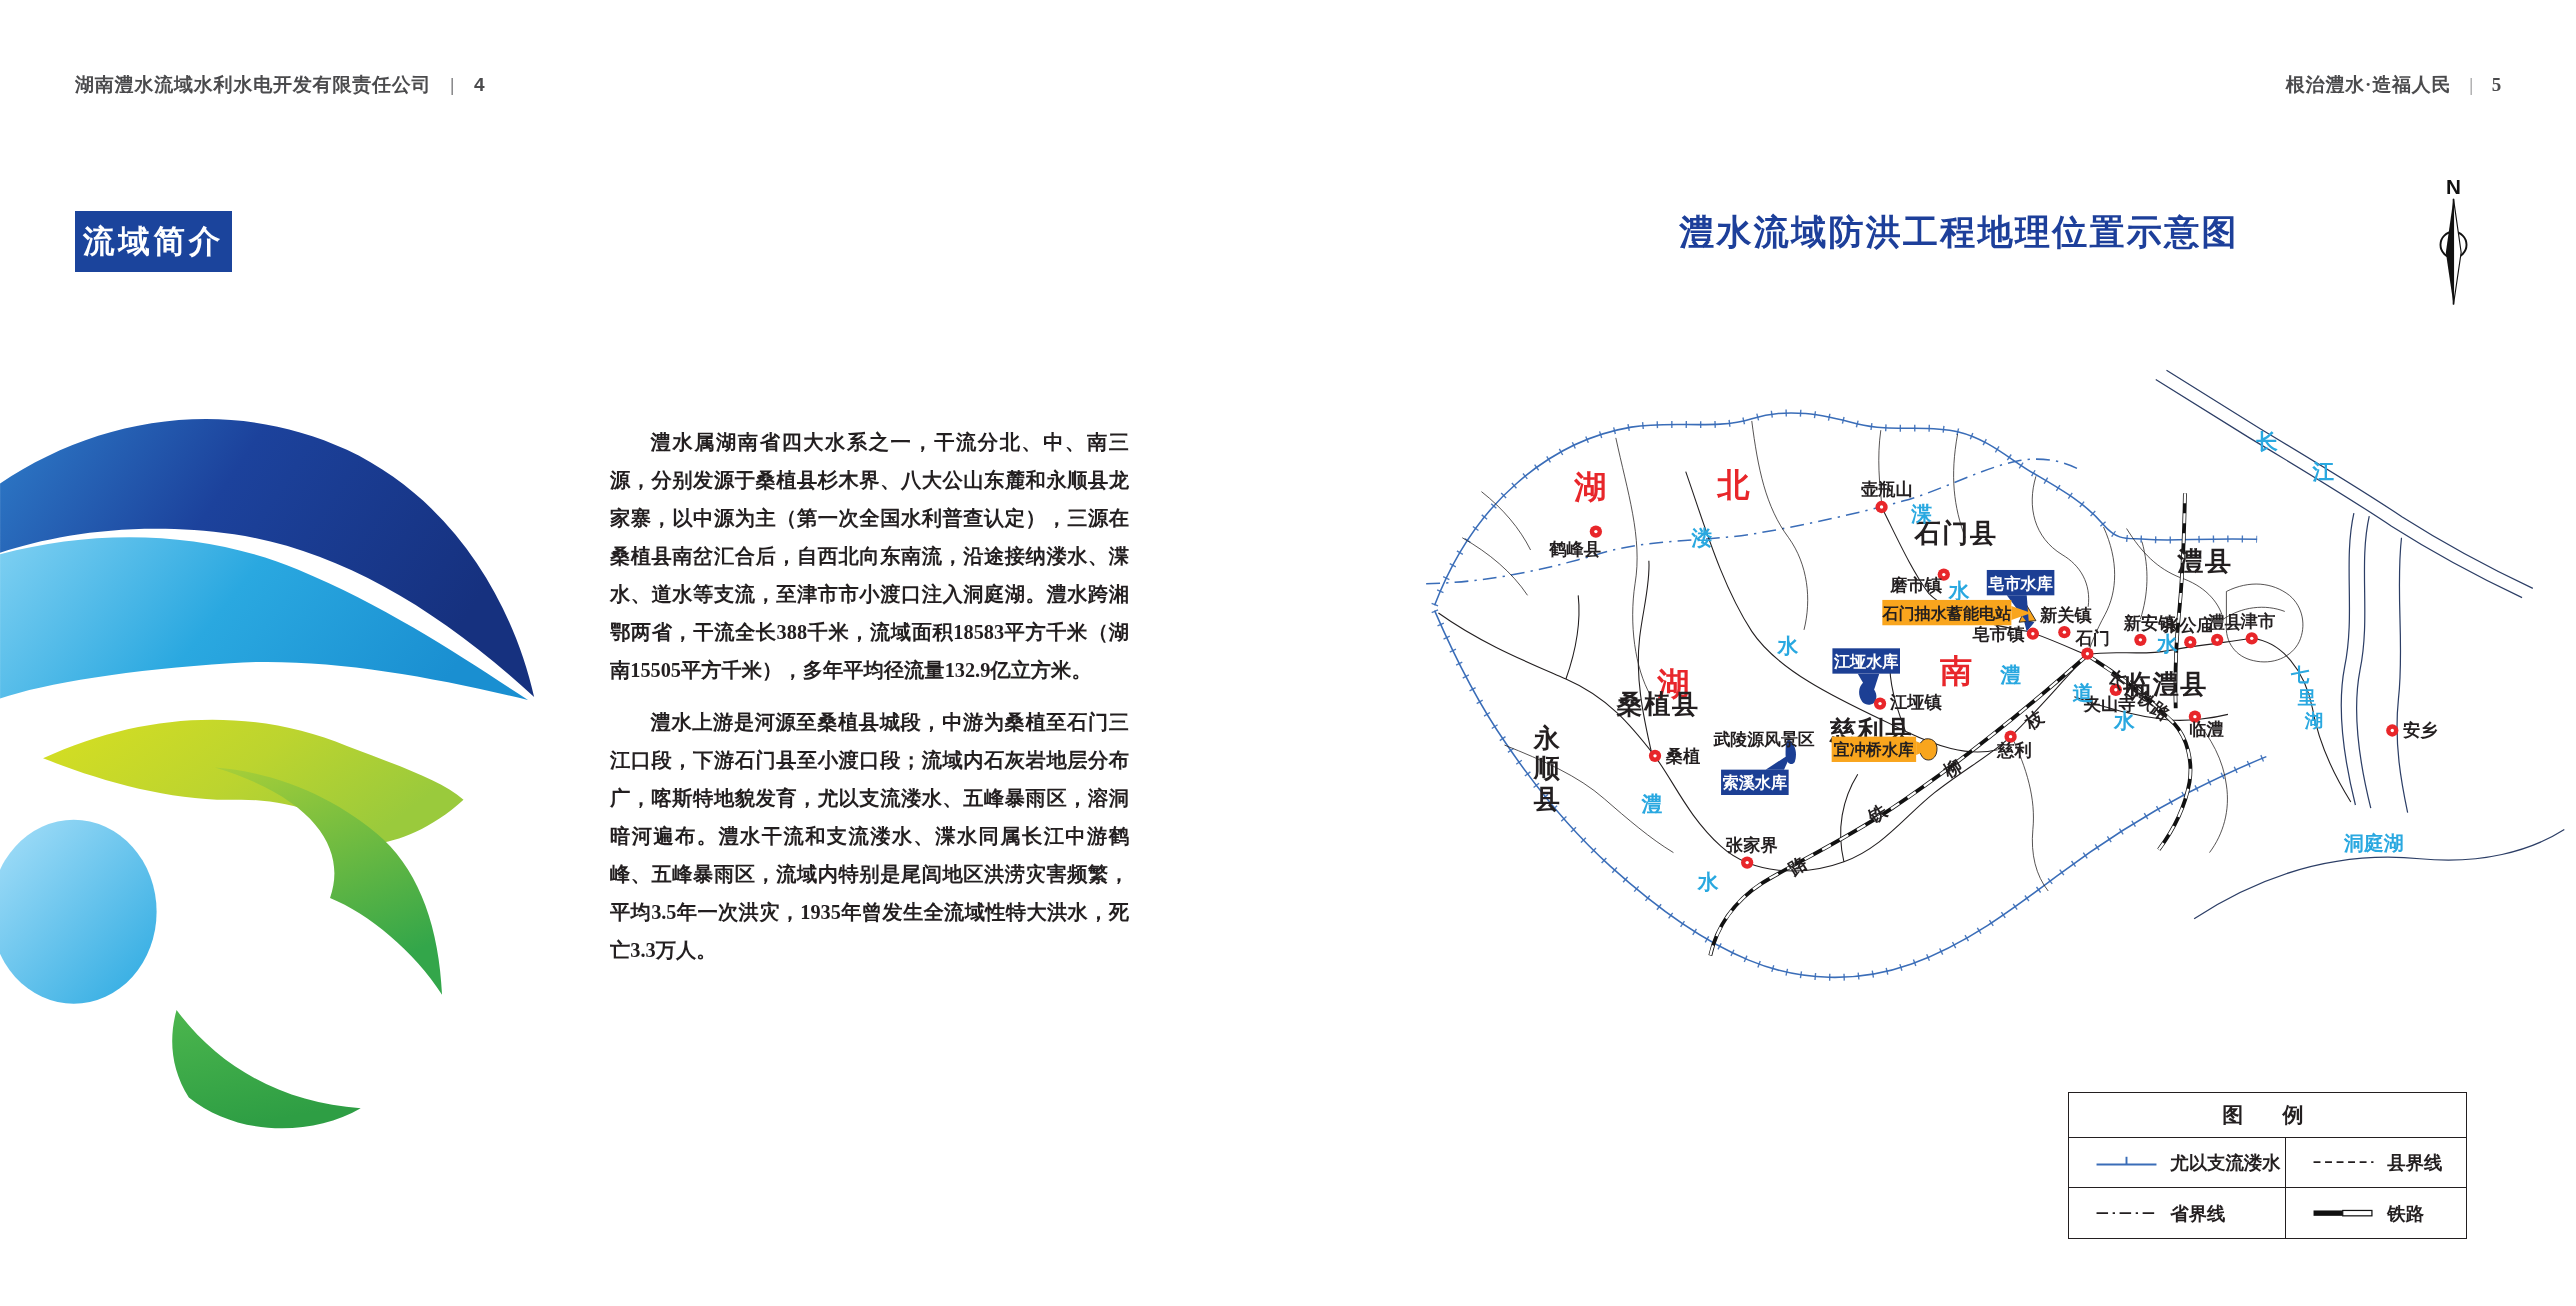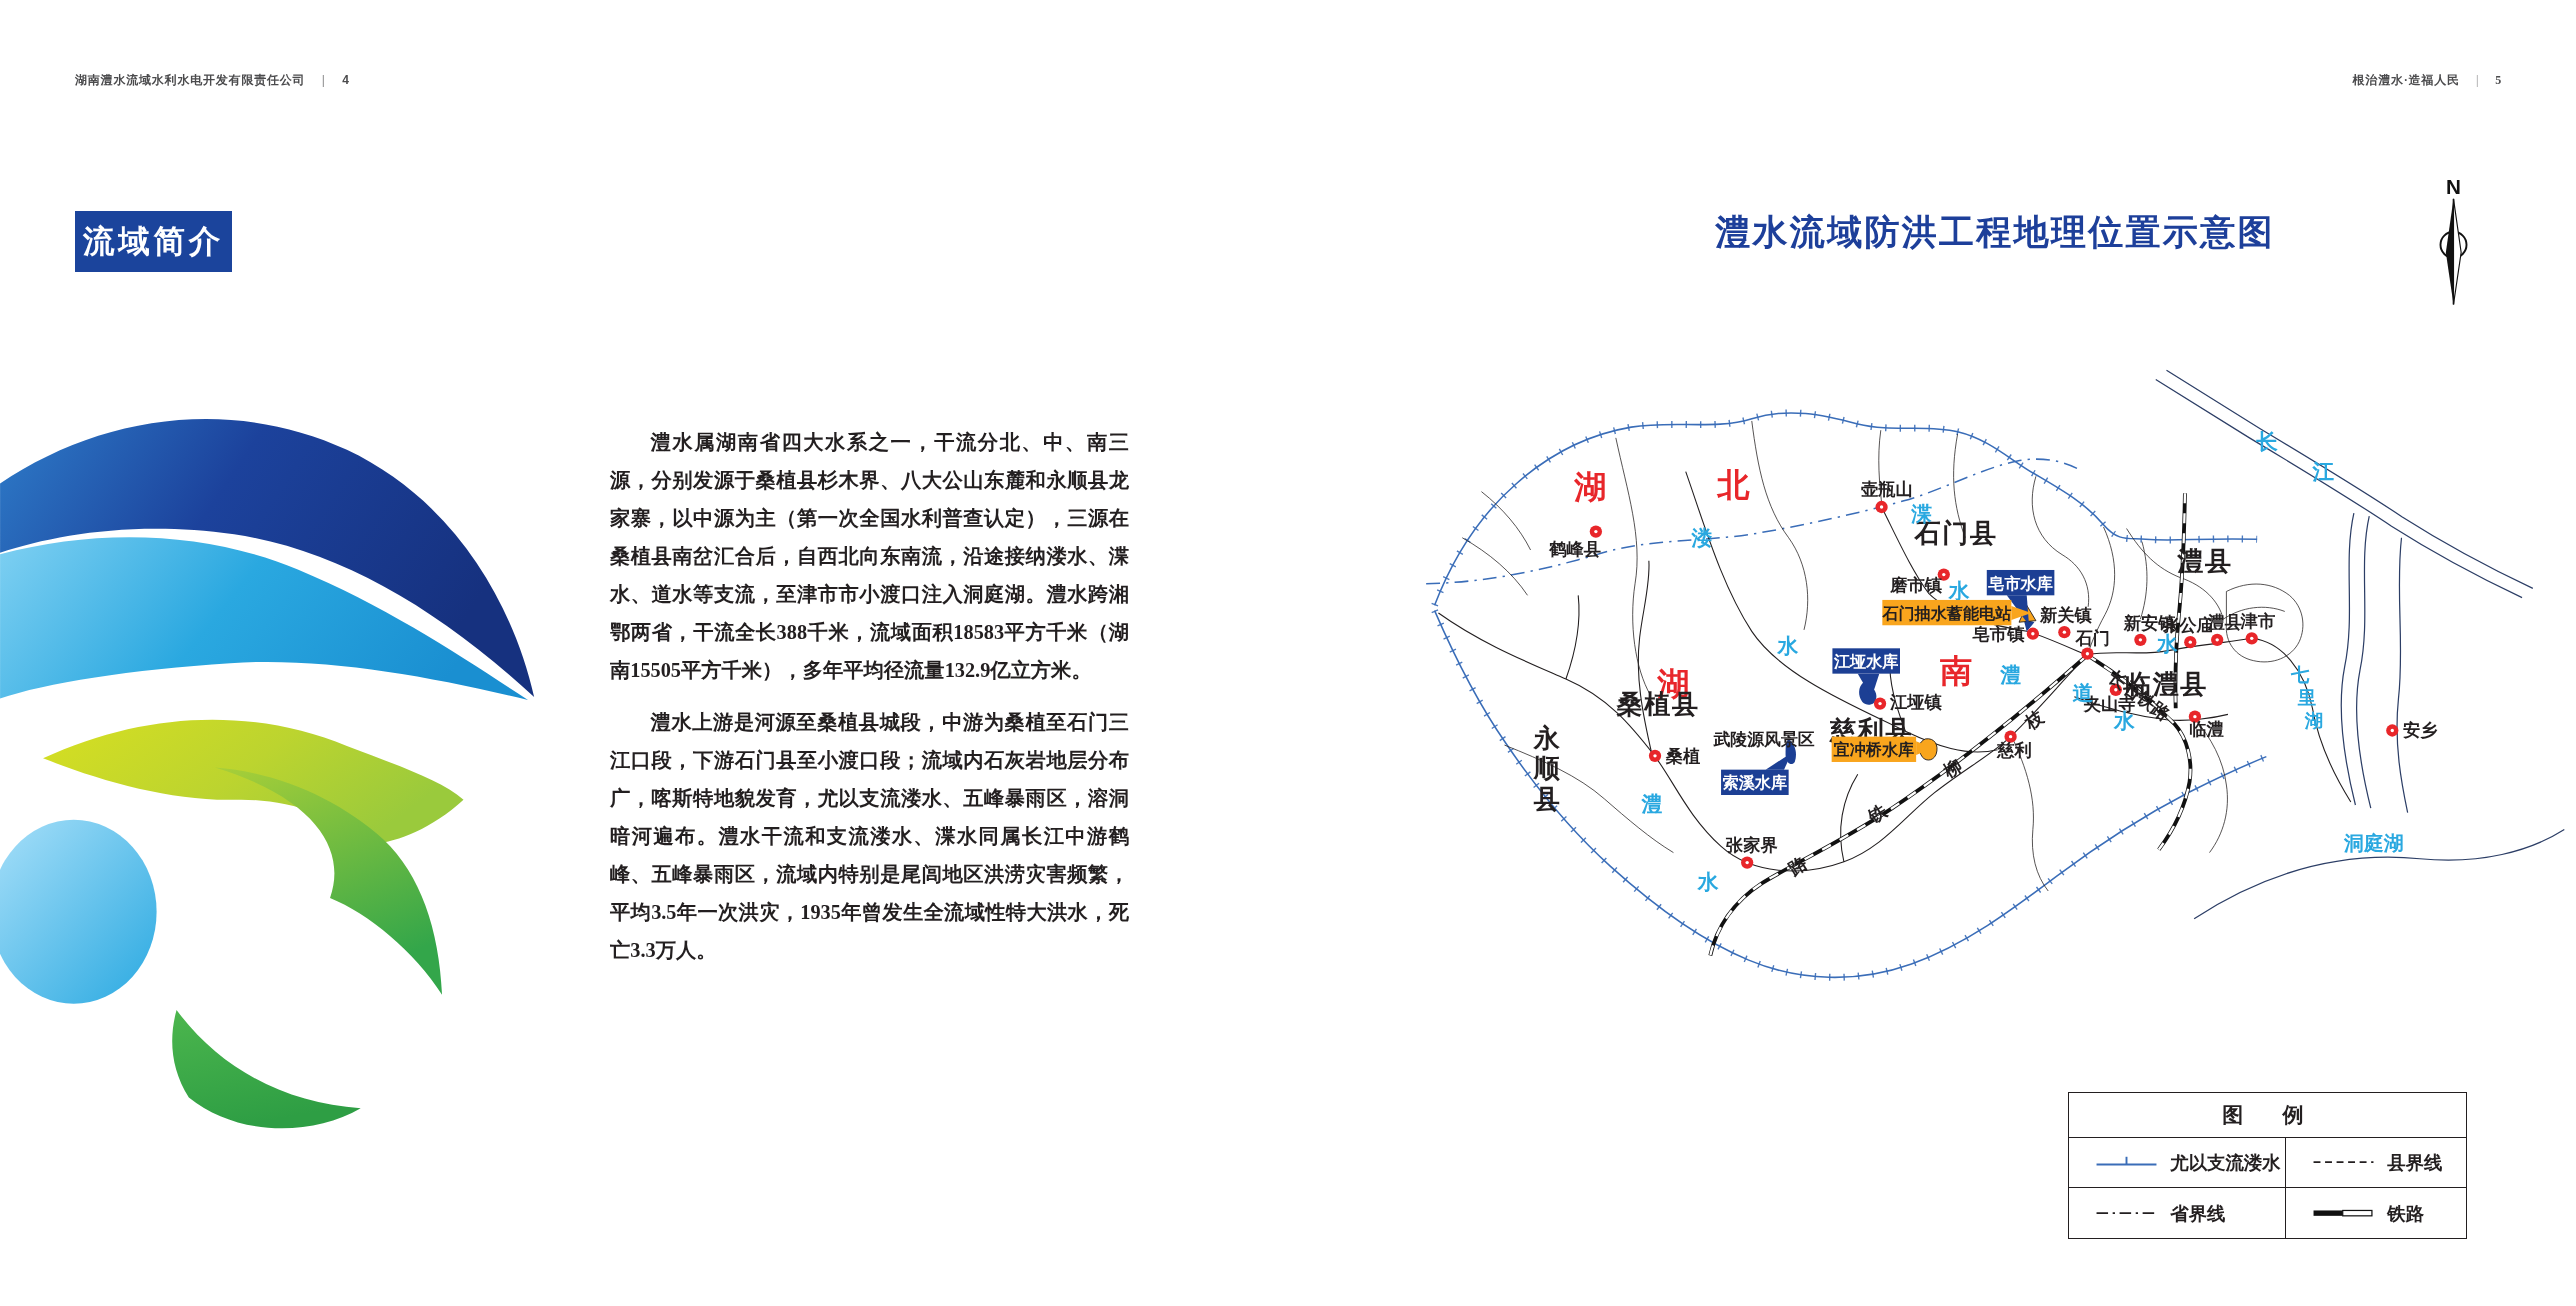--- a/index.html
+++ b/index.html
@@ -1,29 +1,29 @@
 <!DOCTYPE html>
 <html style="font-size:12.3px"><head>
 <meta charset="utf-8">
 <style>
   html,body{margin:0;padding:0;background:#e8e8e8;}
   .sheet{position:relative;width:2576px;height:1306px;background:#ffffff;overflow:hidden;
          font-family:"Liberation Sans",sans-serif;}
-  .hdr{position:absolute;top:72px;font-size:12px;font-weight:700;color:#4b4b4d;letter-spacing:0.8px;white-space:nowrap;}
+  .hdr{position:absolute;top:72px;font-size:19px;font-weight:700;color:#4b4b4d;letter-spacing:0.8px;white-space:nowrap;}
   .hdr .div{color:#8a8a8c;font-weight:400;margin:0 12.3px;}
   #hdr-left{left:75px;}
   #hdr-right{right:74px;font-family:Liberation Serif, serif;}
   .badge{position:absolute;left:75px;top:179px;width:157px;height:61px;background:#1b449c;
          display:flex;align-items:center;justify-content:center;color:#fff;
          font-size:31.5px;font-weight:700;letter-spacing:3.8px;margin-top:32px;}
   .bodytext{position:absolute;left:610px;top:415px;width:519px;font-size:20.3px;line-height:38px;
             font-weight:700;color:#231f20;text-align:justify;font-family:"Liberation Serif","DejaVu Serif",serif;}
   .bodytext p{margin:8px 0 14px 0;text-indent:2em;}
   .map-title{position:absolute;left:1959px;top:209px;transform:translateX(-50%);
-             font-size:35px;font-weight:700;color:#1d3f9a;letter-spacing:2.3px;white-space:nowrap;margin-left:36px;}
+             font-size:35px;font-weight:700;color:#1d3f9a;letter-spacing:2.3px;white-space:nowrap;}
   .legend{position:absolute;left:2068px;top:1092px;width:399px;height:147px;box-sizing:border-box;
           border:1.9px solid #231f20;display:grid;grid-template-columns:217px 1fr;grid-template-rows:45px 1fr 1fr;}
   .legend .ltitle{grid-column:1/3;display:flex;align-items:center;justify-content:center;
           font-size:21px;font-weight:700;color:#231f20;border-bottom:1.5px solid #231f20;letter-spacing:9.2px;}
   .lcell{display:flex;align-items:center;padding-left:26px;gap:12.3px;font-size:18.4px;font-weight:700;color:#231f20;box-sizing:border-box;}
   .lc-bl{border-bottom:1.5px solid #231f20;border-right:1.5px solid #231f20;}
   .lc-br{border-bottom:1.5px solid #231f20;}
   .lc-l{border-right:1.5px solid #231f20;text-align:right;}
   svg text{font-family:"Liberation Sans",sans-serif;}
   #mapsvg text{font-weight:700;}

